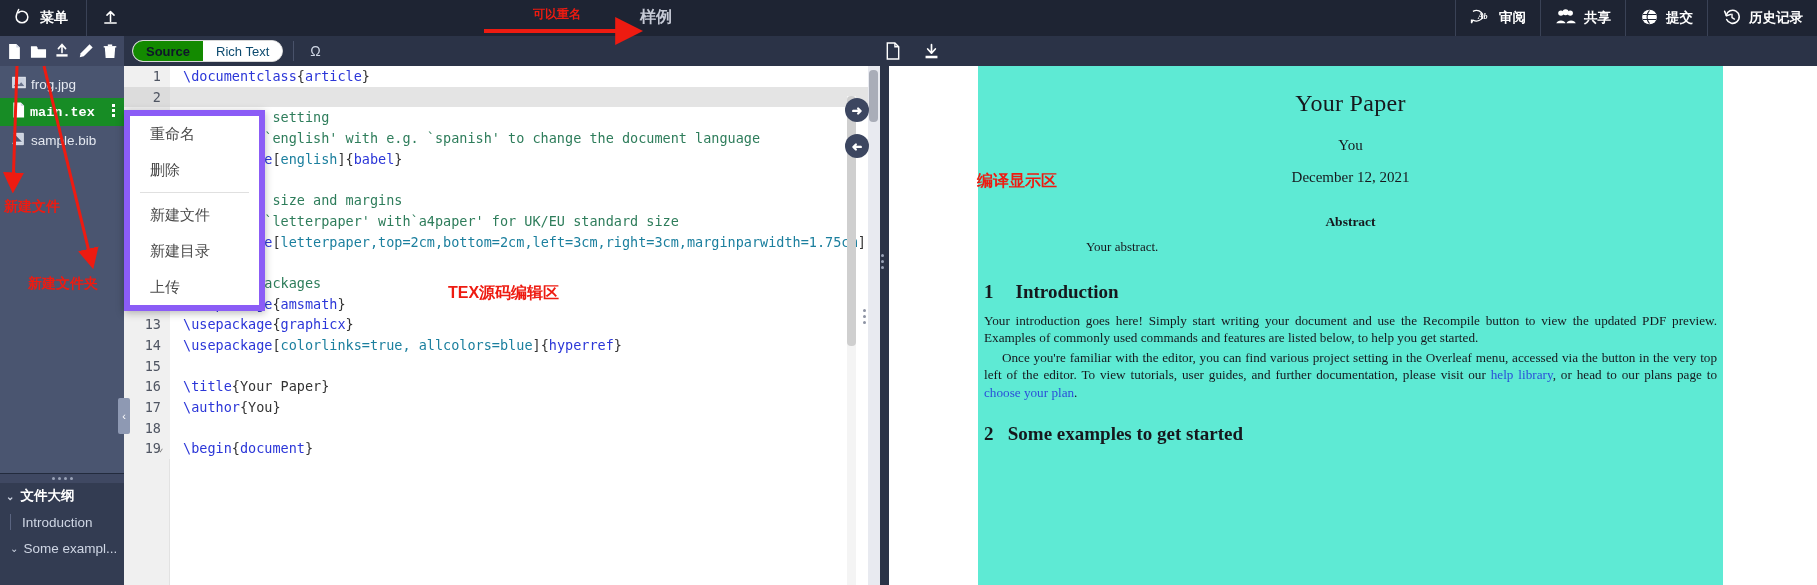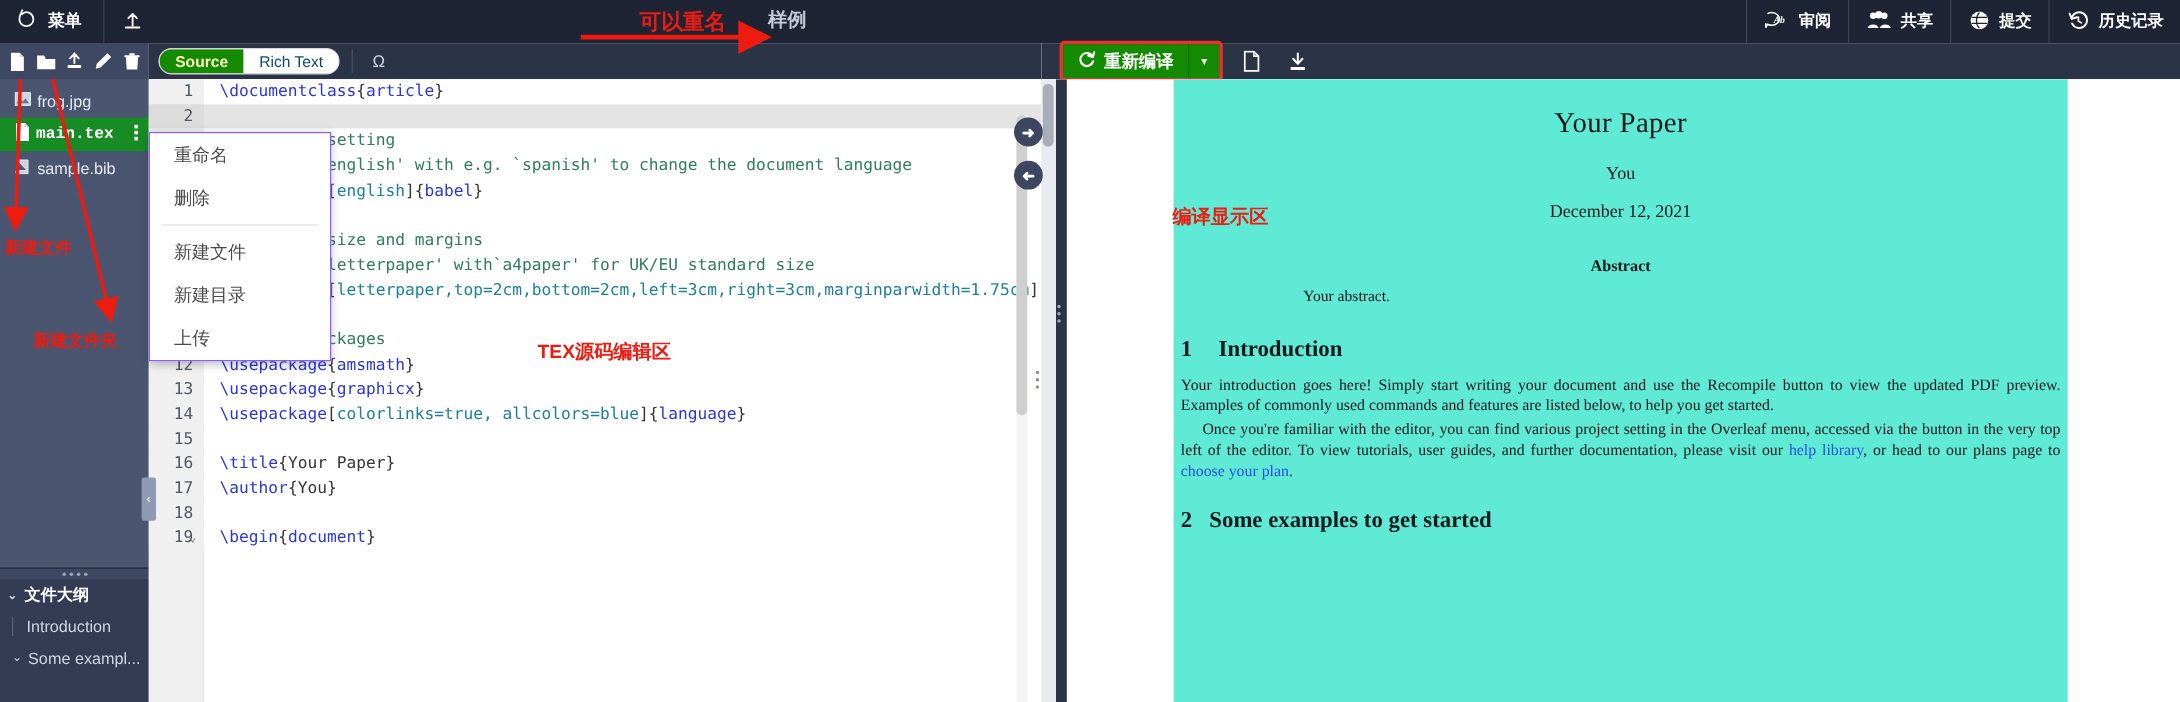--- a/index.html
+++ b/index.html
@@ -88,21 +88,21 @@
     position: absolute; left: 124px; top: 36px; width: 744px; height: 549px; background: #fff;
   }
   .editor-toolbar {
     height: 30px; background: #2b3347; display: flex; align-items: center; padding: 0 8px; gap: 10px;
   }
   .seg {
     display: inline-flex; border-radius: 13px; overflow: hidden; background: #fff;
     border: 1px solid #d8d8d8; height: 22px; align-items: stretch;
   }
   .seg > div { display: flex; align-items: center; padding: 0 13px; font-size: 13px; cursor: pointer; }
-  .seg .on { background: #138a00; color: #fef9c3; font-weight: 700; }
+  .seg .on { background: #138a00; color: #0f172a; font-weight: 700; }
   .seg .off { background: #fff; color: #0c4a6e; }
   .tb-sep { width: 1px; height: 20px; background: #49526a; }
   .omega-btn { color: #cfd6e4; font-size: 14px; cursor: pointer; padding: 0 6px;}
 
   .code-area { position: relative; height: 519px; background: #fff; overflow: hidden; }
   .gutter {
     position: absolute; left: 0; top: 0; width: 46px; height: 519px;
     background: #f0f0f0; border-right: 1px solid #e2e2e2;
   }
   .code-lines { position: absolute; left: 0; top: 0; right: 0; }
@@ -191,33 +191,33 @@
   .pdoc-abs-b { font-size: 13px; margin-top: 9px; padding-left: 108px; }
   .pdoc-sec { font-size: 19px; font-weight: 700; margin-top: 26px; padding-left: 6px; }
   .pdoc-sec span.n { margin-right: 22px; }
   .pdoc-p { font-size: 13.2px; line-height: 1.32; text-align: justify; margin-top: 9px; padding: 0 6px; }
   .pdoc-p.indent { text-indent: 18px; margin-top: 2px; }
   .plink { color: #2b4fd8; }
   .pdoc-sec2 { font-size: 19px; font-weight: 700; margin-top: 22px; padding-left: 6px; }
 
   
   .ctxmenu {
-    position: absolute; left: 124px; top: 110px; width: 152px;
-    background: #fff; border: 1px solid #8b5cf6;
+    position: absolute; left: 124px; top: 110px; width: 141px;
+    background: #fff; border: 6px solid #8b5cf6;
     box-shadow: 0 2px 8px rgba(0,0,0,.28); z-index: 50; font-family: Liberation Serif, serif;
   }
   .ctx-item {
     height: 36px; display: flex; align-items: center; padding-left: 20px;
     font-size: 15px; color: #4a4a4a; cursor: pointer;
   }
   .ctx-sep { height: 1px; background: #e0e0e0; margin: 4px 10px; }
 
   
   .anno { position: absolute; color: #ee1b11; font-weight: 700; z-index: 60; white-space: nowrap; }
-  .anno-title { left: 533px; top: 6px; font-size: 18px; }
+  .anno-title { left: 533px; top: 6px; font-size: 12px; }
   .anno-newfile { left: 4px; top: 198px; font-size: 14px; }
   .anno-newfolder { left: 28px; top: 275px; font-size: 14px; }
   .anno-tex { left: 448px; top: 283px; font-size: 16px; }
   .anno-pdf { left: 977px; top: 171px; font-size: 16px; }
   .anno-svg { position: absolute; left: 0; top: 0; width: 1817px; height: 585px; z-index: 55; pointer-events: none; }
 </style>
 </head>
 <body>
 
 <div class="app">
@@ -442,21 +442,21 @@
         <div class="cl">
             <span class="num">12</span>
             <span class="codetxt"><span class="k-cmd">\usepackage</span>{<span class="k-arg">amsmath</span>}</span>
           </div>
         <div class="cl">
             <span class="num">13</span>
             <span class="codetxt"><span class="k-cmd">\usepackage</span>{<span class="k-arg">graphicx</span>}</span>
           </div>
         <div class="cl">
             <span class="num">14</span>
-            <span class="codetxt"><span class="k-cmd">\usepackage</span>[<span class="k-opt">colorlinks=true, allcolors=blue</span>]{<span class="k-arg">language</span>}</span>
+            <span class="codetxt"><span class="k-cmd">\usepackage</span>[<span class="k-opt">colorlinks=true, allcolors=blue</span>]{<span class="k-arg">hyperref</span>}</span>
           </div>
         <div class="cl">
             <span class="num">15</span>
             <span class="codetxt"></span>
           </div>
         <div class="cl">
             <span class="num">16</span>
             <span class="codetxt"><span class="k-cmd">\title</span>{Your Paper}</span>
           </div>
         <div class="cl">
@@ -481,32 +481,20 @@
           <i></i>
         </div>
     </div>
   </div>
 
   <div class="collapse-left">‹</div>
 
   <div class="pdf-col">
     <div class="pdf-toolbar">
       <div style="width:1px"></div>
-      <div class="recompile-wrap">
-        <div class="recompile">
-          <span>
-            <svg width="15" height="15" viewBox="0 0 18 18">
-              <path d="M15 6 A6.5 6.5 0 1 0 15.5 11" stroke="#fff" stroke-width="2.2" fill="none" stroke-linecap="round"></path>
-              <path d="M16.6 2 L15.2 6.6 L10.7 5.2" stroke="#fff" stroke-width="2.2" fill="none" stroke-linecap="round" stroke-linejoin="round"></path>
-            </svg>
-          </span>
-          <span>重新编译</span>
-        </div>
-        <div class="recompile-caret">▾</div>
-      </div>
       <div class="pdf-tb-icon">
         <svg width="16" height="18" viewBox="0 0 16 19">
           <path d="M2 1 h8 l4 4 v13 h-12 z" fill="none" stroke="#fff" stroke-width="1.5"></path>
           <path d="M10 1 v4 h4" fill="none" stroke="#fff" stroke-width="1.4"></path>
         </svg>
       </div>
       <div class="pdf-tb-icon">
         <svg width="17" height="17" viewBox="0 0 20 20">
           <path d="M10 2 L10 12 M10 12 L5.5 7 M10 12 L14.5 7" stroke="#fff" stroke-width="2" fill="none" stroke-linecap="round"></path>
           <path d="M3 15 h14 v3 h-14 z" fill="#fff"></path>

